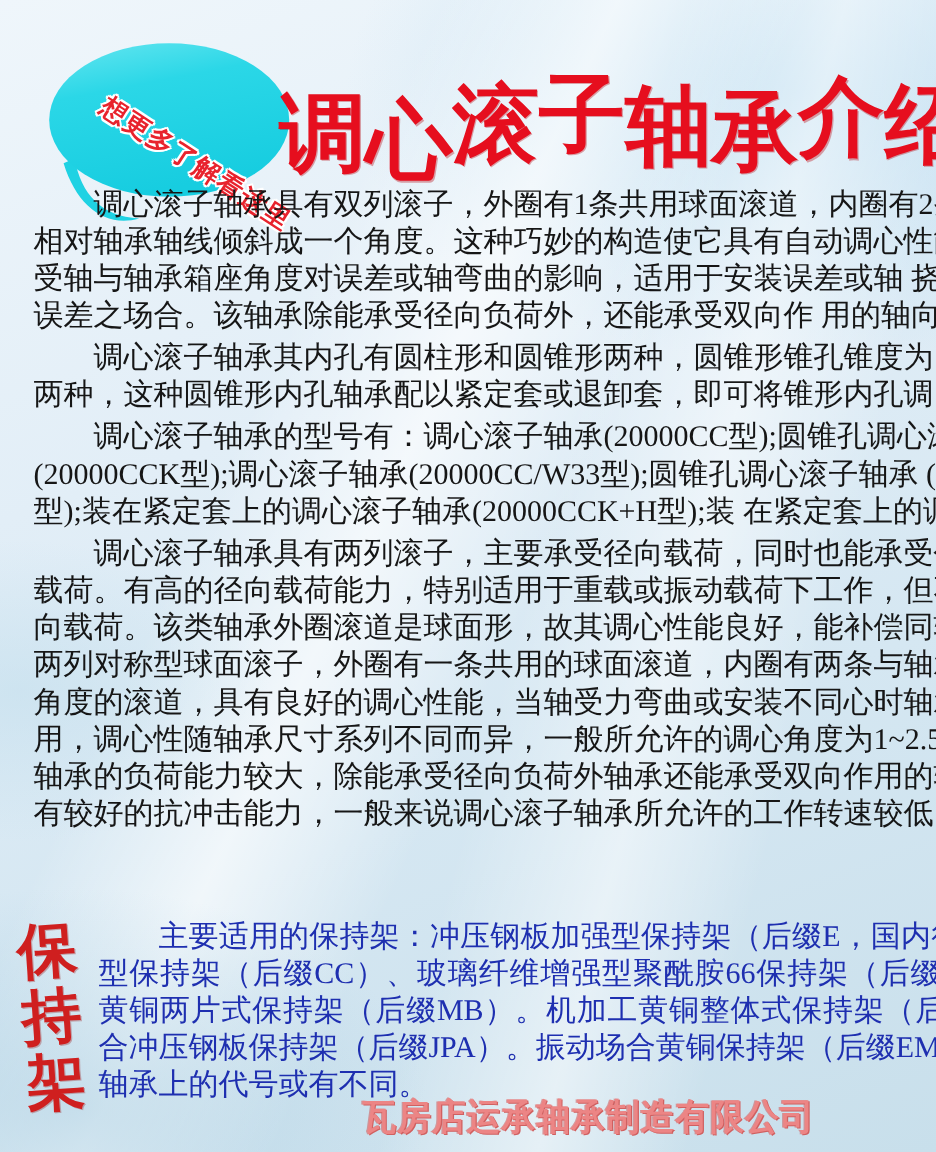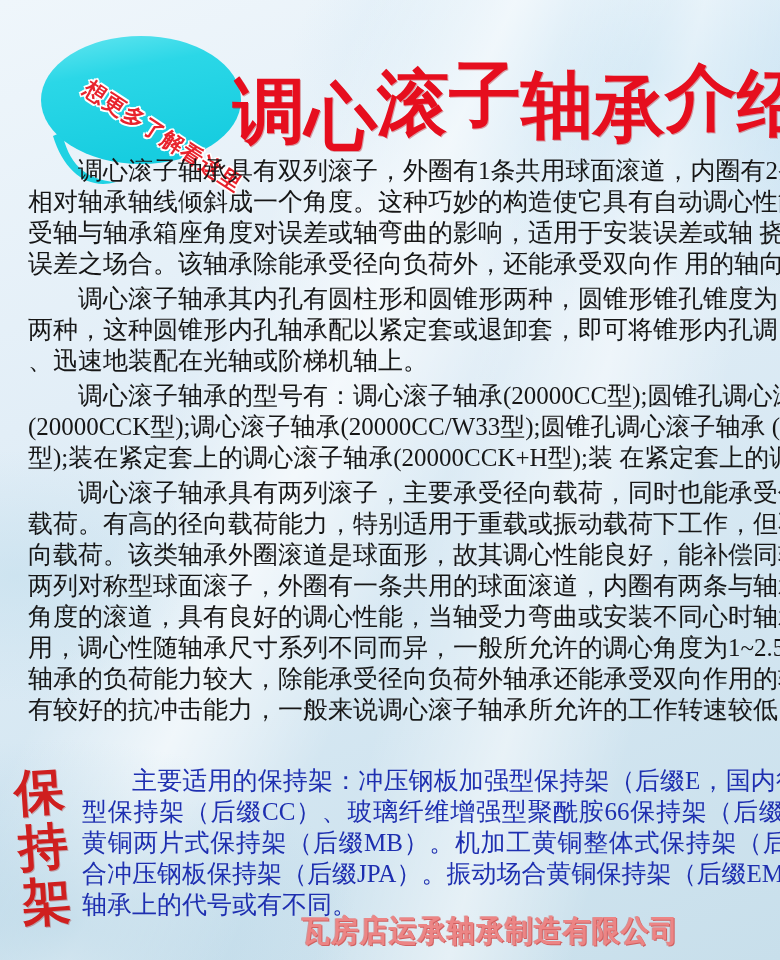--- a/index.html
+++ b/index.html
@@ -95,21 +95,20 @@
   <div class="content">
     <div class="para">
         <div class="line">调心滚子轴承具有双列滚子，外圈有1条共用球面滚道，内圈有2条滚道 并</div>
         <div class="line">相对轴承轴线倾斜成一个角度。这种巧妙的构造使它具有自动调心性能， 因而不易</div>
         <div class="line">受轴与轴承箱座角度对误差或轴弯曲的影响，适用于安装误差或轴 挠曲而引起角度</div>
         <div class="line">误差之场合。该轴承除能承受径向负荷外，还能承受双向作 用的轴向负荷。</div>
       </div>
     <div class="para">
         <div class="line">调心滚子轴承其内孔有圆柱形和圆锥形两种，圆锥形锥孔锥度为1：30 和1：12</div>
         <div class="line">两种，这种圆锥形内孔轴承配以紧定套或退卸套，即可将锥形内孔调 心球轴承方便</div>
-        <div class="line">、迅速地装配在光轴或阶梯机轴上。</div>
       </div>
     <div class="para">
         <div class="line">调心滚子轴承的型号有：调心滚子轴承(20000CC型);圆锥孔调心滚子轴承</div>
         <div class="line">(20000CCK型);调心滚子轴承(20000CC/W33型);圆锥孔调心滚子轴承 (20000CCK/W33</div>
         <div class="line">型);装在紧定套上的调心滚子轴承(20000CCK+H型);装 在紧定套上的调心滚子轴承</div>
       </div>
     <div class="para">
         <div class="line">调心滚子轴承具有两列滚子，主要承受径向载荷，同时也能承受任一方向的轴向</div>
         <div class="line">载荷。有高的径向载荷能力，特别适用于重载或振动载荷下工作，但不能承受纯轴</div>
         <div class="line">向载荷。该类轴承外圈滚道是球面形，故其调心性能良好，能补偿同轴度误差。有</div>

